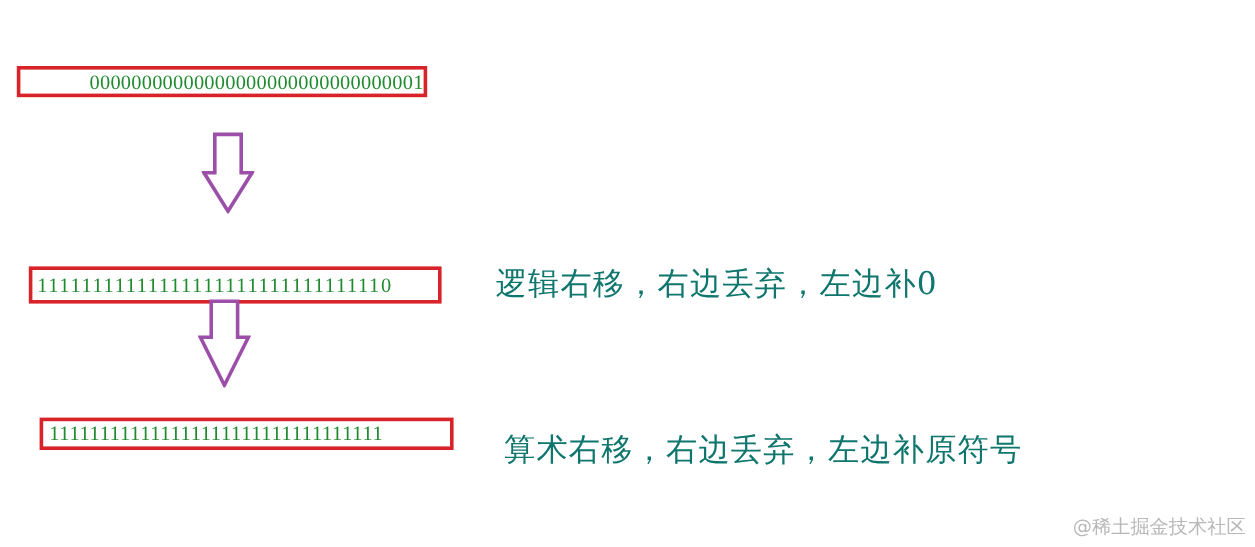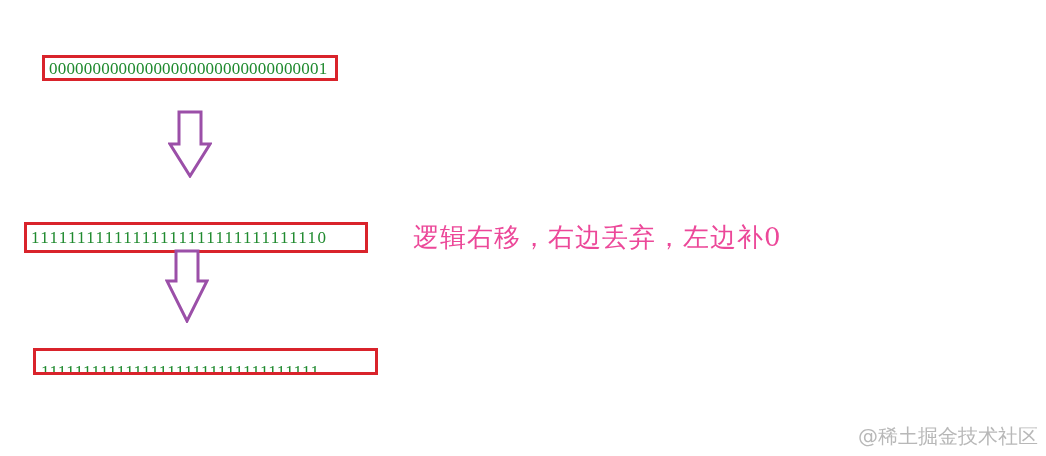--- a/index.html
+++ b/index.html
@@ -14,43 +14,43 @@
       border: 3px solid #d9232b;
       color: #1f8a2e;
       font-family: "Liberation Serif", "DejaVu Serif", serif;
       font-size: 17px;
       line-height: 19px;
       white-space: nowrap;
       overflow: hidden;
       padding-left: 4px;
       letter-spacing: 0.2px;
     }
-    #box1 { left: 42px; top: 55px; width: 296px; height: 26px; padding-top: 1px; }
+    #box1 { left: 14px; top: 55px; width: 342px; height: 26px; padding-top: 1px; text-align: right; }
     #box2 { left: 24px; top: 194px; width: 344px; height: 31px; padding-top: 3px; letter-spacing: 1.35px; margin-top: 28px; }
-    #box3 { left: 33px; top: 348px; width: 345px; height: 27px; padding-top: 11px; letter-spacing: 0.55px; padding-left: 5px; }
+    #box3 { left: 33px; top: 348px; width: 345px; height: 27px; padding-top: 1px; letter-spacing: 0.55px; padding-left: 5px; }
     .arrow { position: absolute; }
     #arrow1 { left: 168px; top: 110px; width: 44px; height: 68px; }
     #arrow2 { left: 165px; top: 249px; width: 44px; height: 74px; }
     .note {
       position: absolute;
-      color: #ec4899;
+      color: #0f766e;
       font-family: "DejaVu Serif", "Liberation Serif", serif;
       font-size: 26px;
       line-height: 34px;
       white-space: nowrap;
       letter-spacing: 1px;
     }
     #note1 { left: 413px; top: 220px; }
     #note2 { left: 420px; top: 359px; line-height: 33px; }
     .watermark {
       position: absolute;
       right: 8px; bottom: 6px;
       color: #b8b8b8;
       font-family: "DejaVu Sans", "Liberation Sans", sans-serif;
-      font-size: 20px;
+      font-size: 16px;
       white-space: nowrap;
     }
   </style>
 </head>
 <body>
 
 <div id="box1" class="bitbox">
   <span>00000000000000000000000000000001</span>
 </div>
 
@@ -66,15 +66,16 @@
 
 <svg id="arrow2" class="arrow" viewBox="0 0 44 74">
   <polygon points="11,2 33,2 33,32 42,32 22,72 2,32 11,32" fill="#ffffff" stroke="#9b4fa8" stroke-width="3" stroke-linejoin="miter"></polygon>
 </svg>
 
 <div id="box3" class="bitbox">
   <span>111111111111111111111111111111111</span>
 </div>
 
 <div id="note2" class="note">
+  <div>算术右移，右边丢弃，左边补原符号</div>
 </div>
 
 <div class="watermark">@稀土掘金技术社区</div>
 
 </body></html>

